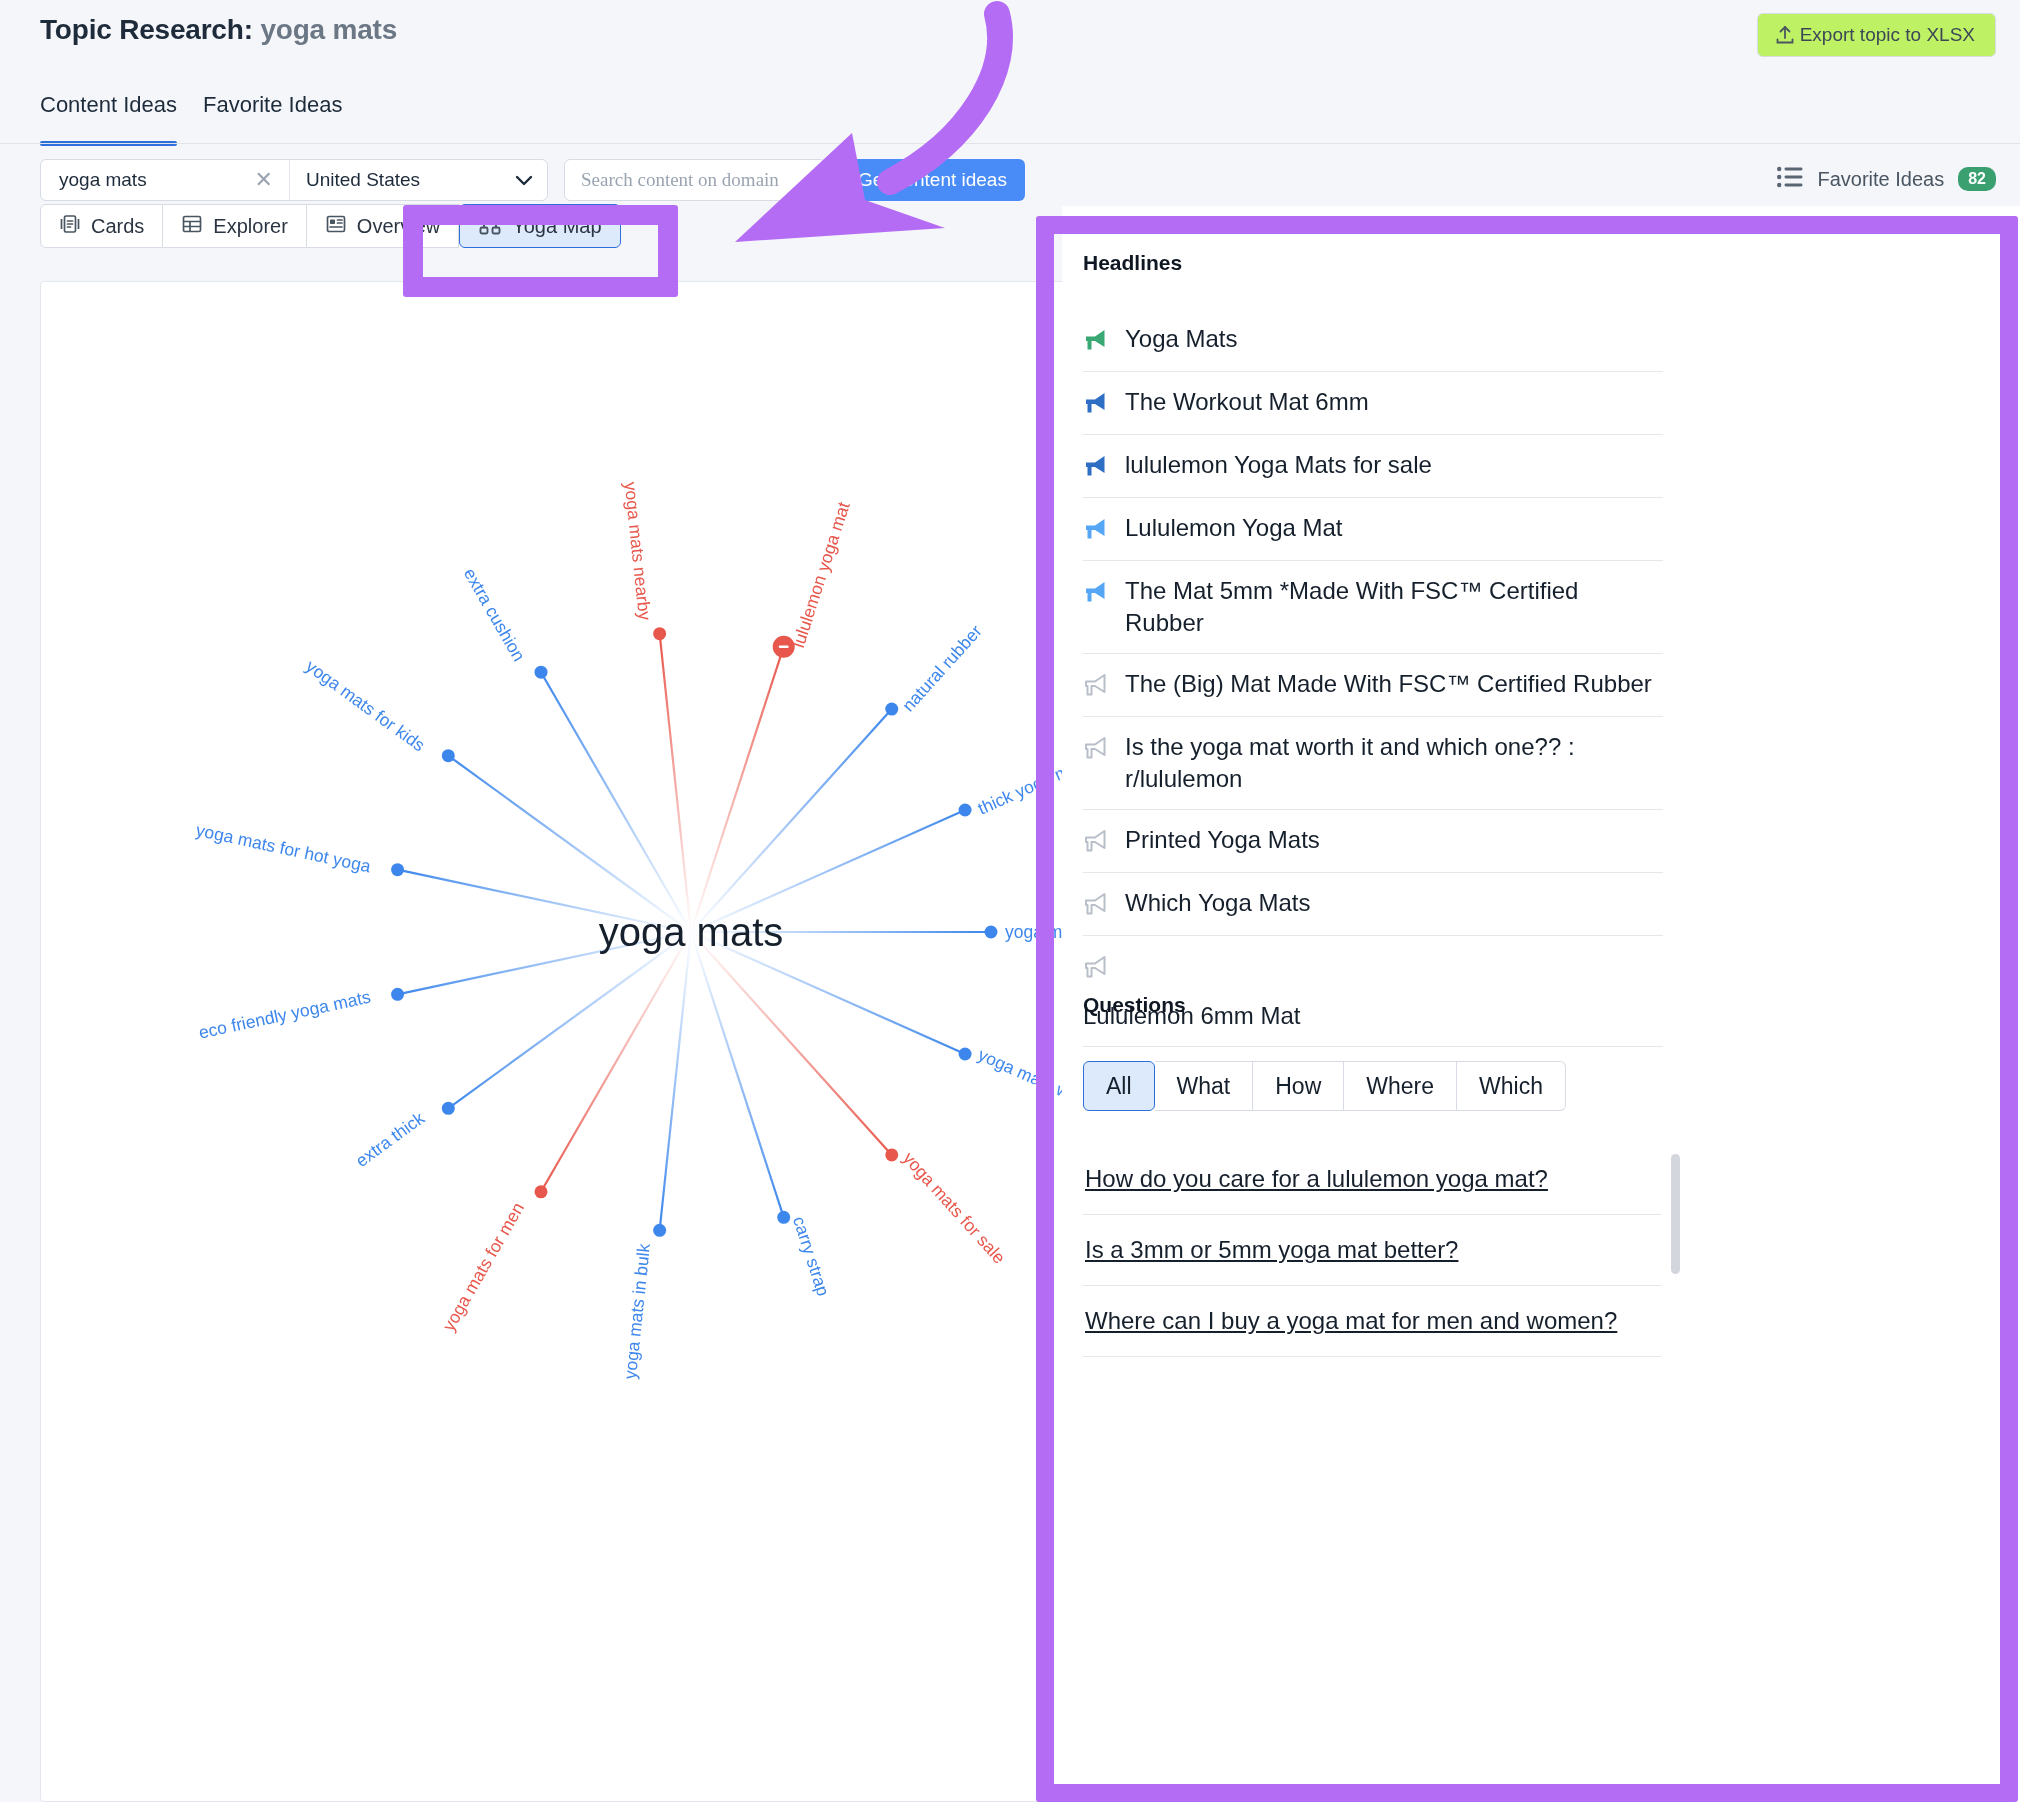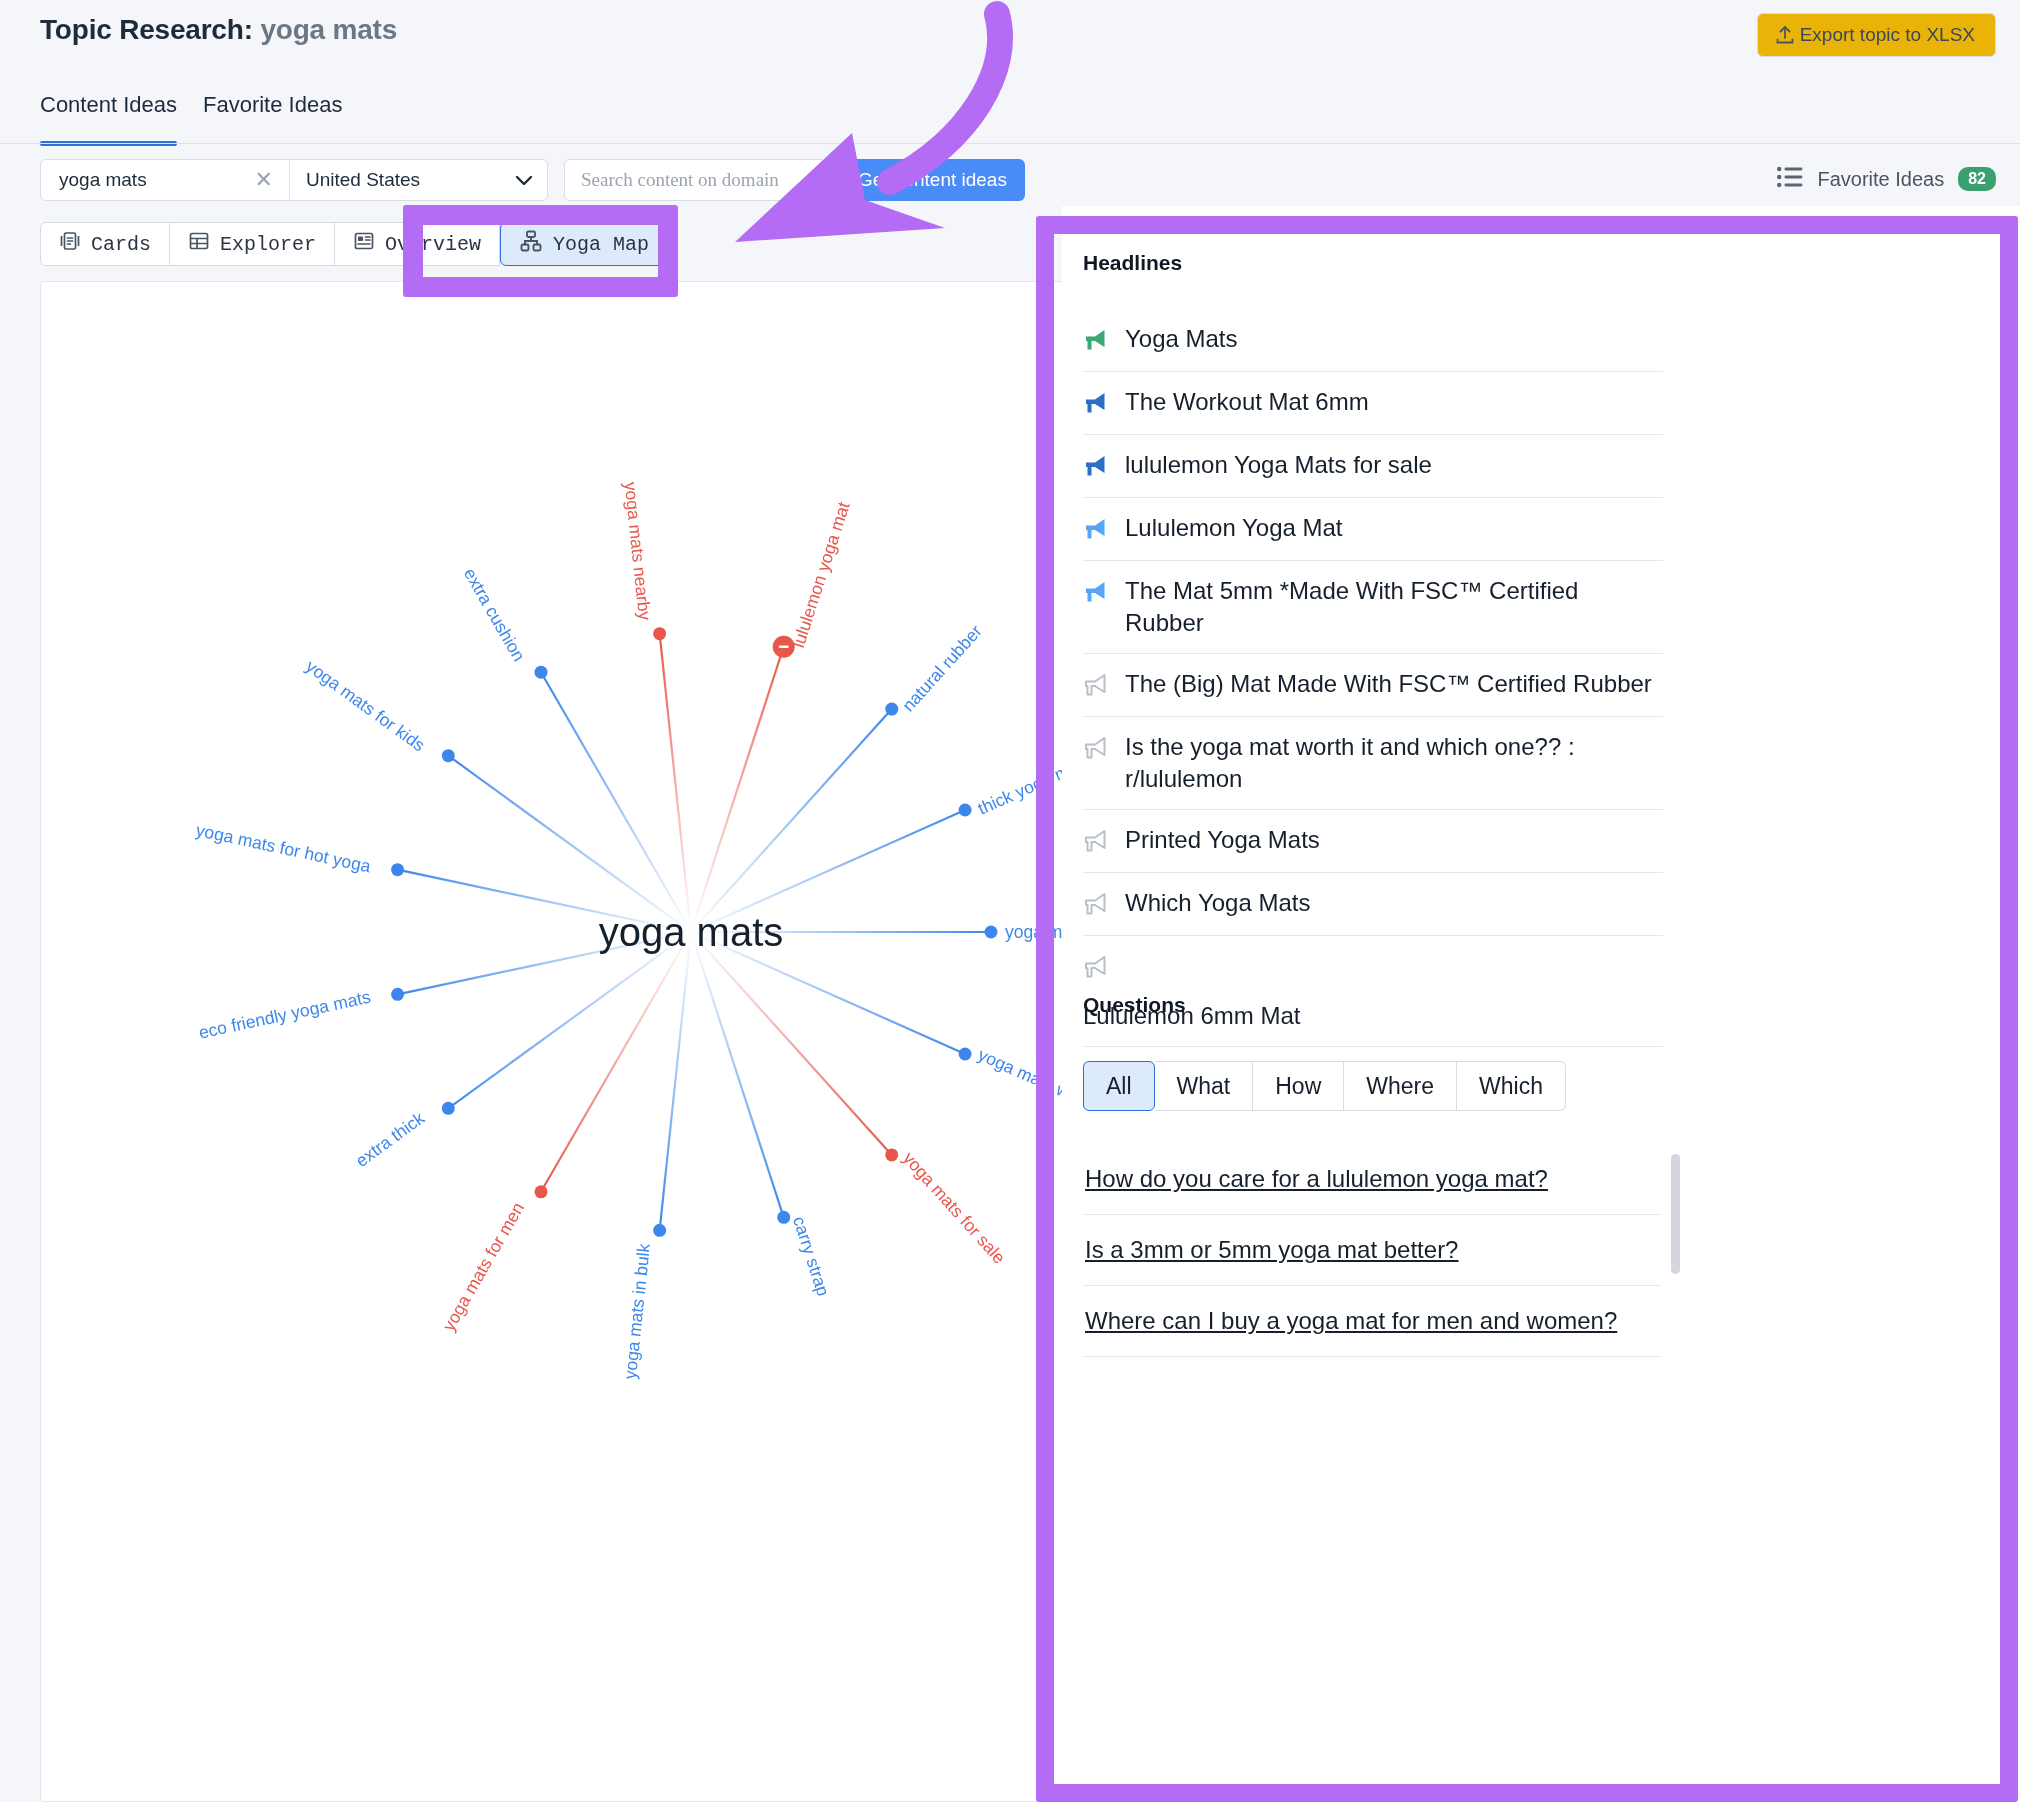--- a/index.html
+++ b/index.html
@@ -18,21 +18,21 @@
     position:absolute; left:40px; top:14px;
     font-size:28px; font-weight:700; letter-spacing:-0.2px;
     white-space:nowrap;
   }
   #page-title .kw { color:#6b7785; font-weight:700; }
 
   #export-btn {
     position:absolute; right:24px; top:13px;
     height:44px; padding:0 20px 0 16px;
     display:flex; align-items:center; gap:4px;
-    background:#eab308; border:1px solid #d7dce4; border-radius:6px;
+    background:#bef264; border:1px solid #d7dce4; border-radius:6px;
     font-size:19px; color:#3c4856; cursor:pointer;
   }
   #export-btn svg { display:block; }
 
   
   #tabs {
     position:absolute; left:40px; top:92px;
     display:flex; gap:26px; align-items:flex-end;
   }
   .tab {
@@ -64,21 +64,21 @@
     font-family:inherit; white-space:nowrap;
   }
   #fav-ideas {
     position:absolute; right:24px; top:166px;
     display:flex; align-items:center; gap:14px; cursor:pointer;
   }
   #fav-ideas .lbl { font-size:20px; color:#4a5562; }
   #fav-badge { background:#3aa06f; color:#fff; font-size:16px; font-weight:700; border-radius:10px; padding:3px 10px; }
 
   
-  #viewbar { position:absolute; left:40px; top:222px; display:flex;font-family:Liberation Mono, monospace; }
+  #viewbar { position:absolute; left:40px; top:204px; display:flex; }
   .seg {
     height:44px; background:#fff; border:1px solid #d7dce4; border-left:0;
     display:flex; align-items:center; gap:10px; padding:0 18px;
     font-size:20px; color:#2b3542; cursor:pointer; white-space:nowrap;
   }
   .seg:first-child { border-left:1px solid #d7dce4; border-radius:6px 0 0 6px; }
   .seg:last-child { border-radius:0 6px 6px 0; }
   .seg.active { background:#ddeafc; border-color:#2f6fdb; border-left:1px solid #2f6fdb; border-radius:6px; }
 
   

